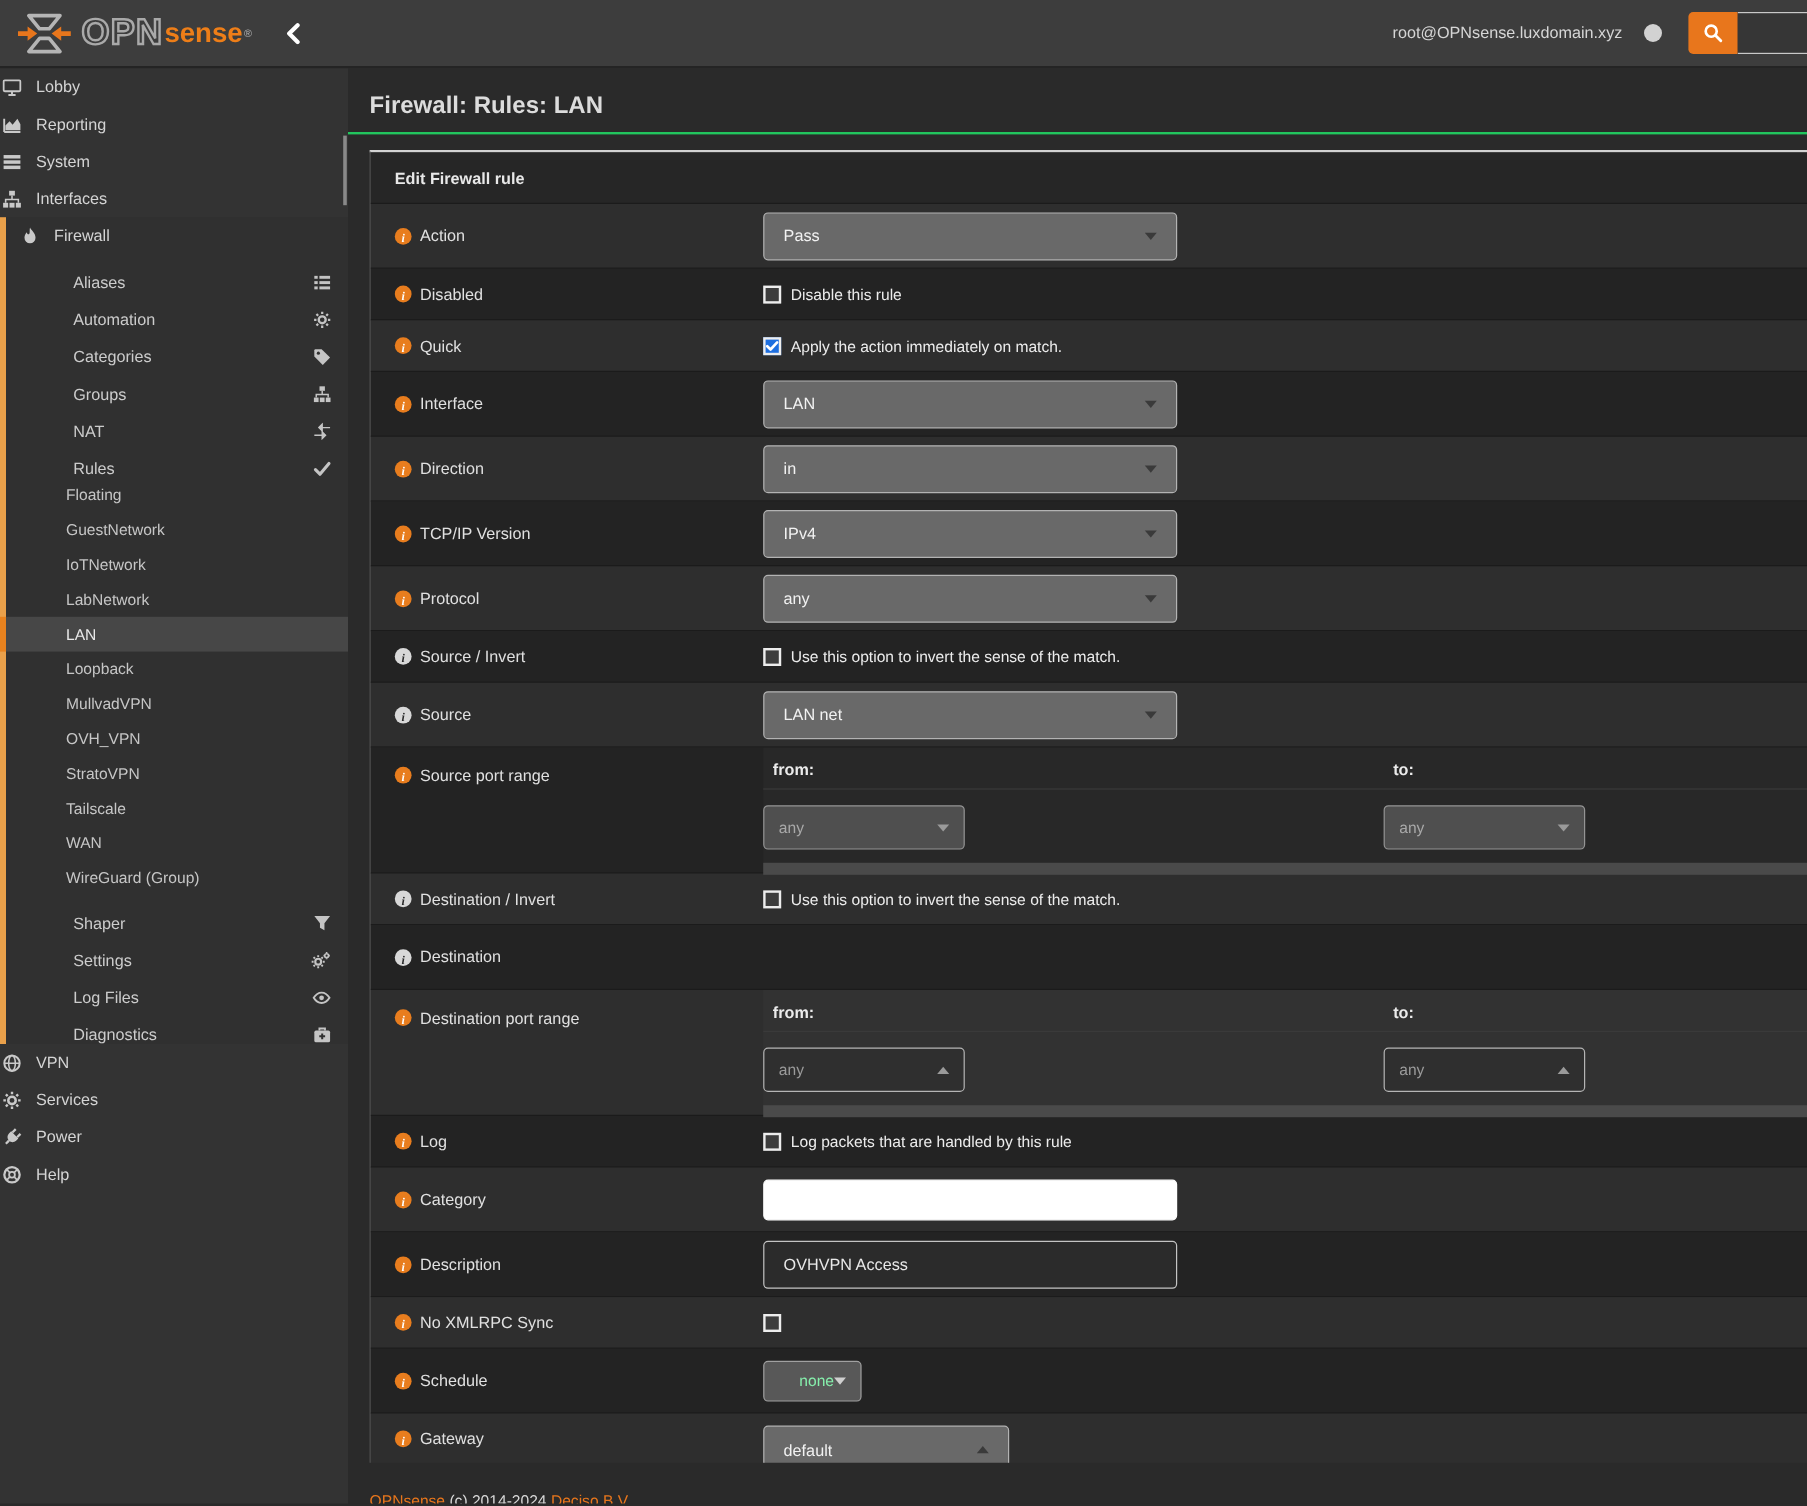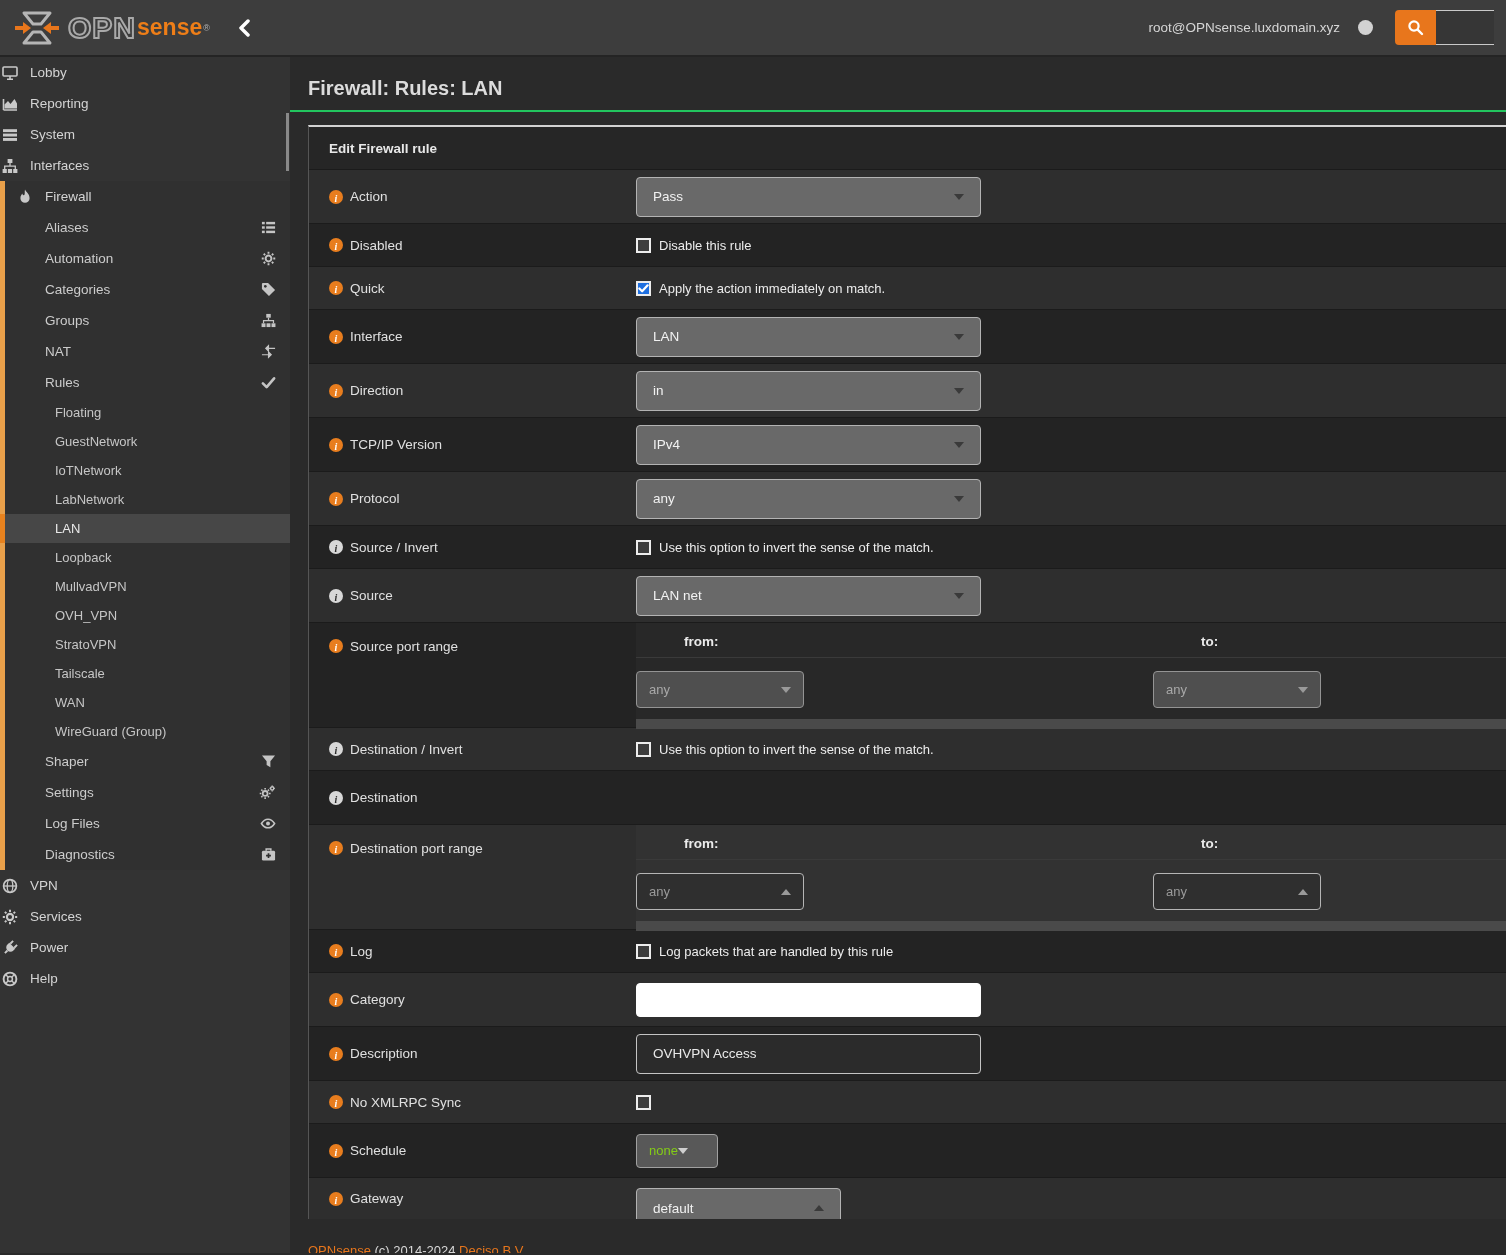--- a/index.html
+++ b/index.html
@@ -7,39 +7,39 @@
   body { font-family:"Liberation Sans", sans-serif; background:#2a2a2a; color:#ddd; }
 
   
   .topbar { height:57px; background:#3d3d3d; position:relative; display:flex; align-items:center; border-bottom:2px solid #242424; }
   .brand { display:flex; align-items:center; padding-left:14px; width:290px; }
   .brand-mark { margin-right:8px; }
   .brand-opn { font-size:30px; font-weight:bold; letter-spacing:1px; color:transparent; -webkit-text-stroke:2px #a9a9a9; line-height:1; }
   .brand-sense { font-size:23px; font-weight:bold; color:#ee7e18; line-height:1; margin-left:1px; }
   .brand-reg { font-size:9px; color:#b5b5b5; vertical-align:top; margin-left:1px; }
   .collapse-btn { margin-left:28px; cursor:pointer; display:flex; align-items:center; }
-  .topbar-right { position:absolute; right:12px; top:0; height:100%; display:flex; align-items:center; }
+  .topbar-right { position:absolute; right:0; top:0; height:100%; display:flex; align-items:center; }
   .user-label { color:#d6d6d6; font-size:13.5px; margin-right:18px; }
   .status-dot { width:15px; height:15px; border-radius:50%; background:#d2d2d2; margin-right:22px; }
   .search-group { display:flex; align-items:center; height:35px; }
   .search-btn { width:41px; height:35px; background:#e8761c; border:none; border-radius:4px 0 0 4px; display:flex; align-items:center; justify-content:center; cursor:pointer; }
   .search-clip { width:58px; height:35px; overflow:hidden; }
   .search-input { width:70px; height:35px; background:#363636; border:1px solid #c9c9c9; border-left:none; color:#eee; padding:0 8px; font-size:13px; }
 
   
   .body-row { display:flex; height:1196px; }
   .sidebar { width:290px; background:#333333; position:relative; flex:none; }
   .main { flex:1; position:relative; overflow:hidden; background:#2a2a2a; }
 
   
   .nav-item { height:31px; display:flex; align-items:center; color:#d4d4d4; font-size:13.5px; cursor:pointer; }
   .nav-item .ic { width:19px; margin-right:11px; display:flex; justify-content:center; color:#c9c9c9; }
   .fw-section { border-left:5px solid #e9a04a; background:#303030; }
   .fw-section .nav-item { padding-left:10px; }
-  .sub-item { height:31px; display:flex; align-items:center; padding-left:40px; padding-right:14px; color:#cccccc; font-size:13.5px; position:relative; cursor:pointer; }
+  .sub-item { height:31px; display:flex; align-items:flex-end; padding-left:56px; padding-right:14px; color:#cccccc; font-size:13.5px; position:relative; cursor:pointer; }
   .sub-item .ric { position:absolute; right:14px; color:#c4c4c4; display:flex; }
   .sub2-item { height:29px; display:flex; align-items:center; padding-left:50px; color:#c6c6c6; font-size:13px; position:relative; cursor:pointer; }
   .sub2-item.selected { background:#474747; color:#e9e9e9; }
   .sub2-item.selected::before { content:""; position:absolute; left:-5px; top:0; width:5px; height:100%; background:#e8821e; }
   .sb-thumb { position:absolute; right:1px; top:56px; width:3px; height:58px; background:#cfcfcf; opacity:.55; }
 
   
   .title-block { padding:20px 14px 0 18px; height:55px; border-bottom:2px solid #22c55e; }
   .page-title { font-size:20px; font-weight:bold; color:#dcdcdc; }
 
@@ -62,31 +62,31 @@
   .info.muted::after { color:#2a2a2a; }
 
   .dd { height:40px; width:345px; background:#696969; border:1px solid #b3b3b3; border-radius:4px; display:flex; align-items:center; justify-content:space-between; padding:0 16px; color:#f2f2f2; font-size:13.5px; cursor:pointer; flex:none; }
   .caret-dn { width:0; height:0; border-left:5px solid transparent; border-right:5px solid transparent; border-top:6px solid #3a3a3a; }
   .caret-up { width:0; height:0; border-left:5px solid transparent; border-right:5px solid transparent; border-bottom:6px solid #3a3a3a; }
   .dd-sm { height:37px; width:168px; border-radius:4px; display:flex; align-items:center; justify-content:space-between; padding:0 12px; font-size:13px; cursor:pointer; }
   .dd-sm.src { background:#4f4f4f; border:1px solid #949494; color:#a8a8a8; }
   .dd-sm.src .caret-dn { border-top-color:#9a9a9a; }
   .dd-sm.dst { background:#2f2f2f; border:1px solid #b5b5b5; color:#9a9a9a; }
   .dd-sm.dst .caret-up { border-bottom-color:#9a9a9a; }
-  .dd-xs { height:34px; width:82px; background:#585858; border:1px solid #a0a0a0; border-radius:4px; display:flex; align-items:center; justify-content:flex-start; padding:0 12px; color:#84cc16; font-size:13px; cursor:pointer; }
+  .dd-xs { height:34px; width:82px; background:#585858; border:1px solid #a0a0a0; border-radius:4px; display:flex; align-items:center; justify-content:flex-end; padding:0 12px; color:#86efac; font-size:13px; cursor:pointer; }
   .dd-xs .caret-dn { border-top-color:#cfcfcf; }
   .dd-gw { width:205px; margin-top:10px; }
 
   .cb { width:15px; height:15px; flex:none; border:2px solid #ededed; background:#3d3d3d; cursor:pointer; display:flex; align-items:center; justify-content:center; }
   .cb.checked { background:#1e6fe0; }
   .cb-label { margin-left:8px; font-size:13px; color:#ececec; }
 
   .subwrap { background:rgba(255,255,255,.025); height:100%; padding-top:11px; }
   .subhead-row { display:grid; grid-template-columns:517px 1fr; border-bottom:1px solid #3a3a3a; padding-bottom:8px; }
-  .subhead { font-size:13.5px; font-weight:bold; color:#ebebeb; padding-left:8px;margin-left:40px; }
+  .subhead { font-size:13.5px; font-weight:bold; color:#ebebeb; padding-left:8px; }
   .subdd-row { display:grid; grid-template-columns:517px 1fr; margin-top:13px; }
   .strip { height:10px; background:#4a4a4a; margin-top:11px; }
 
   .txt-white { width:345px; height:34px; background:#fff; border:1px solid #fff; border-radius:4px; padding:0 12px; font-size:13.5px; color:#222; }
   .txt-dark { width:345px; height:40px; background:#2b2b2b; border:1px solid #c4c4c4; border-radius:4px; padding:0 16px; font-size:13.5px; color:#e8e8e8; }
 
   .gw-row { height:41px; overflow:hidden; border-bottom:none; }
   .gw-row .fctrl { align-items:flex-start; }
 
   .footer { position:absolute; left:18px; top:1186px; font-size:13px; white-space:nowrap; color:#d8d8d8; }

